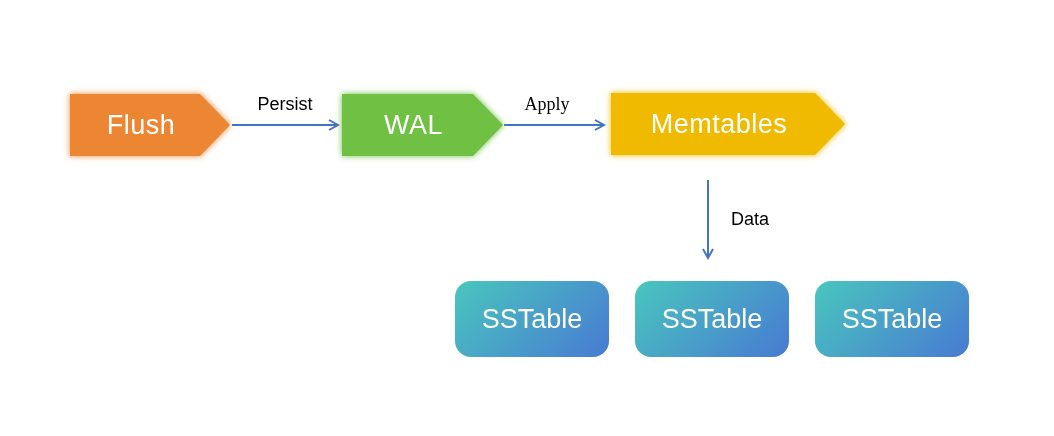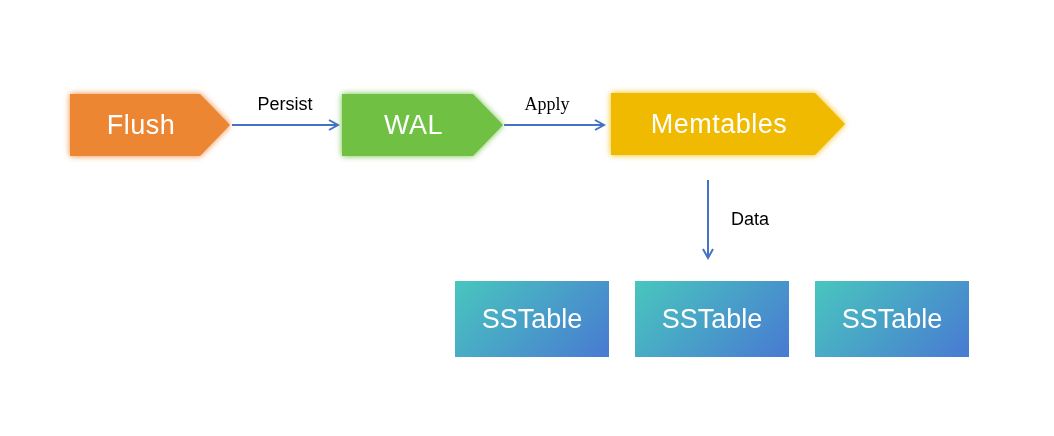--- a/index.html
+++ b/index.html
@@ -61,20 +61,21 @@
   
   .sstable {
     position: absolute;
     top: 281px;
     width: 154px;
     height: 76px;
     background: linear-gradient(135deg, #49C6BE 0%, #487AD2 100%);
     display: flex;
     align-items: center;
     justify-content: center;
+    border-radius: 16px;
   }
   .sstable span {
     color: #ffffff;
     font-size: 27px;
     white-space: nowrap;
   }
   .sstable-1 { left: 455px; }
   .sstable-2 { left: 635px; }
   .sstable-3 { left: 815px; }
 </style>

